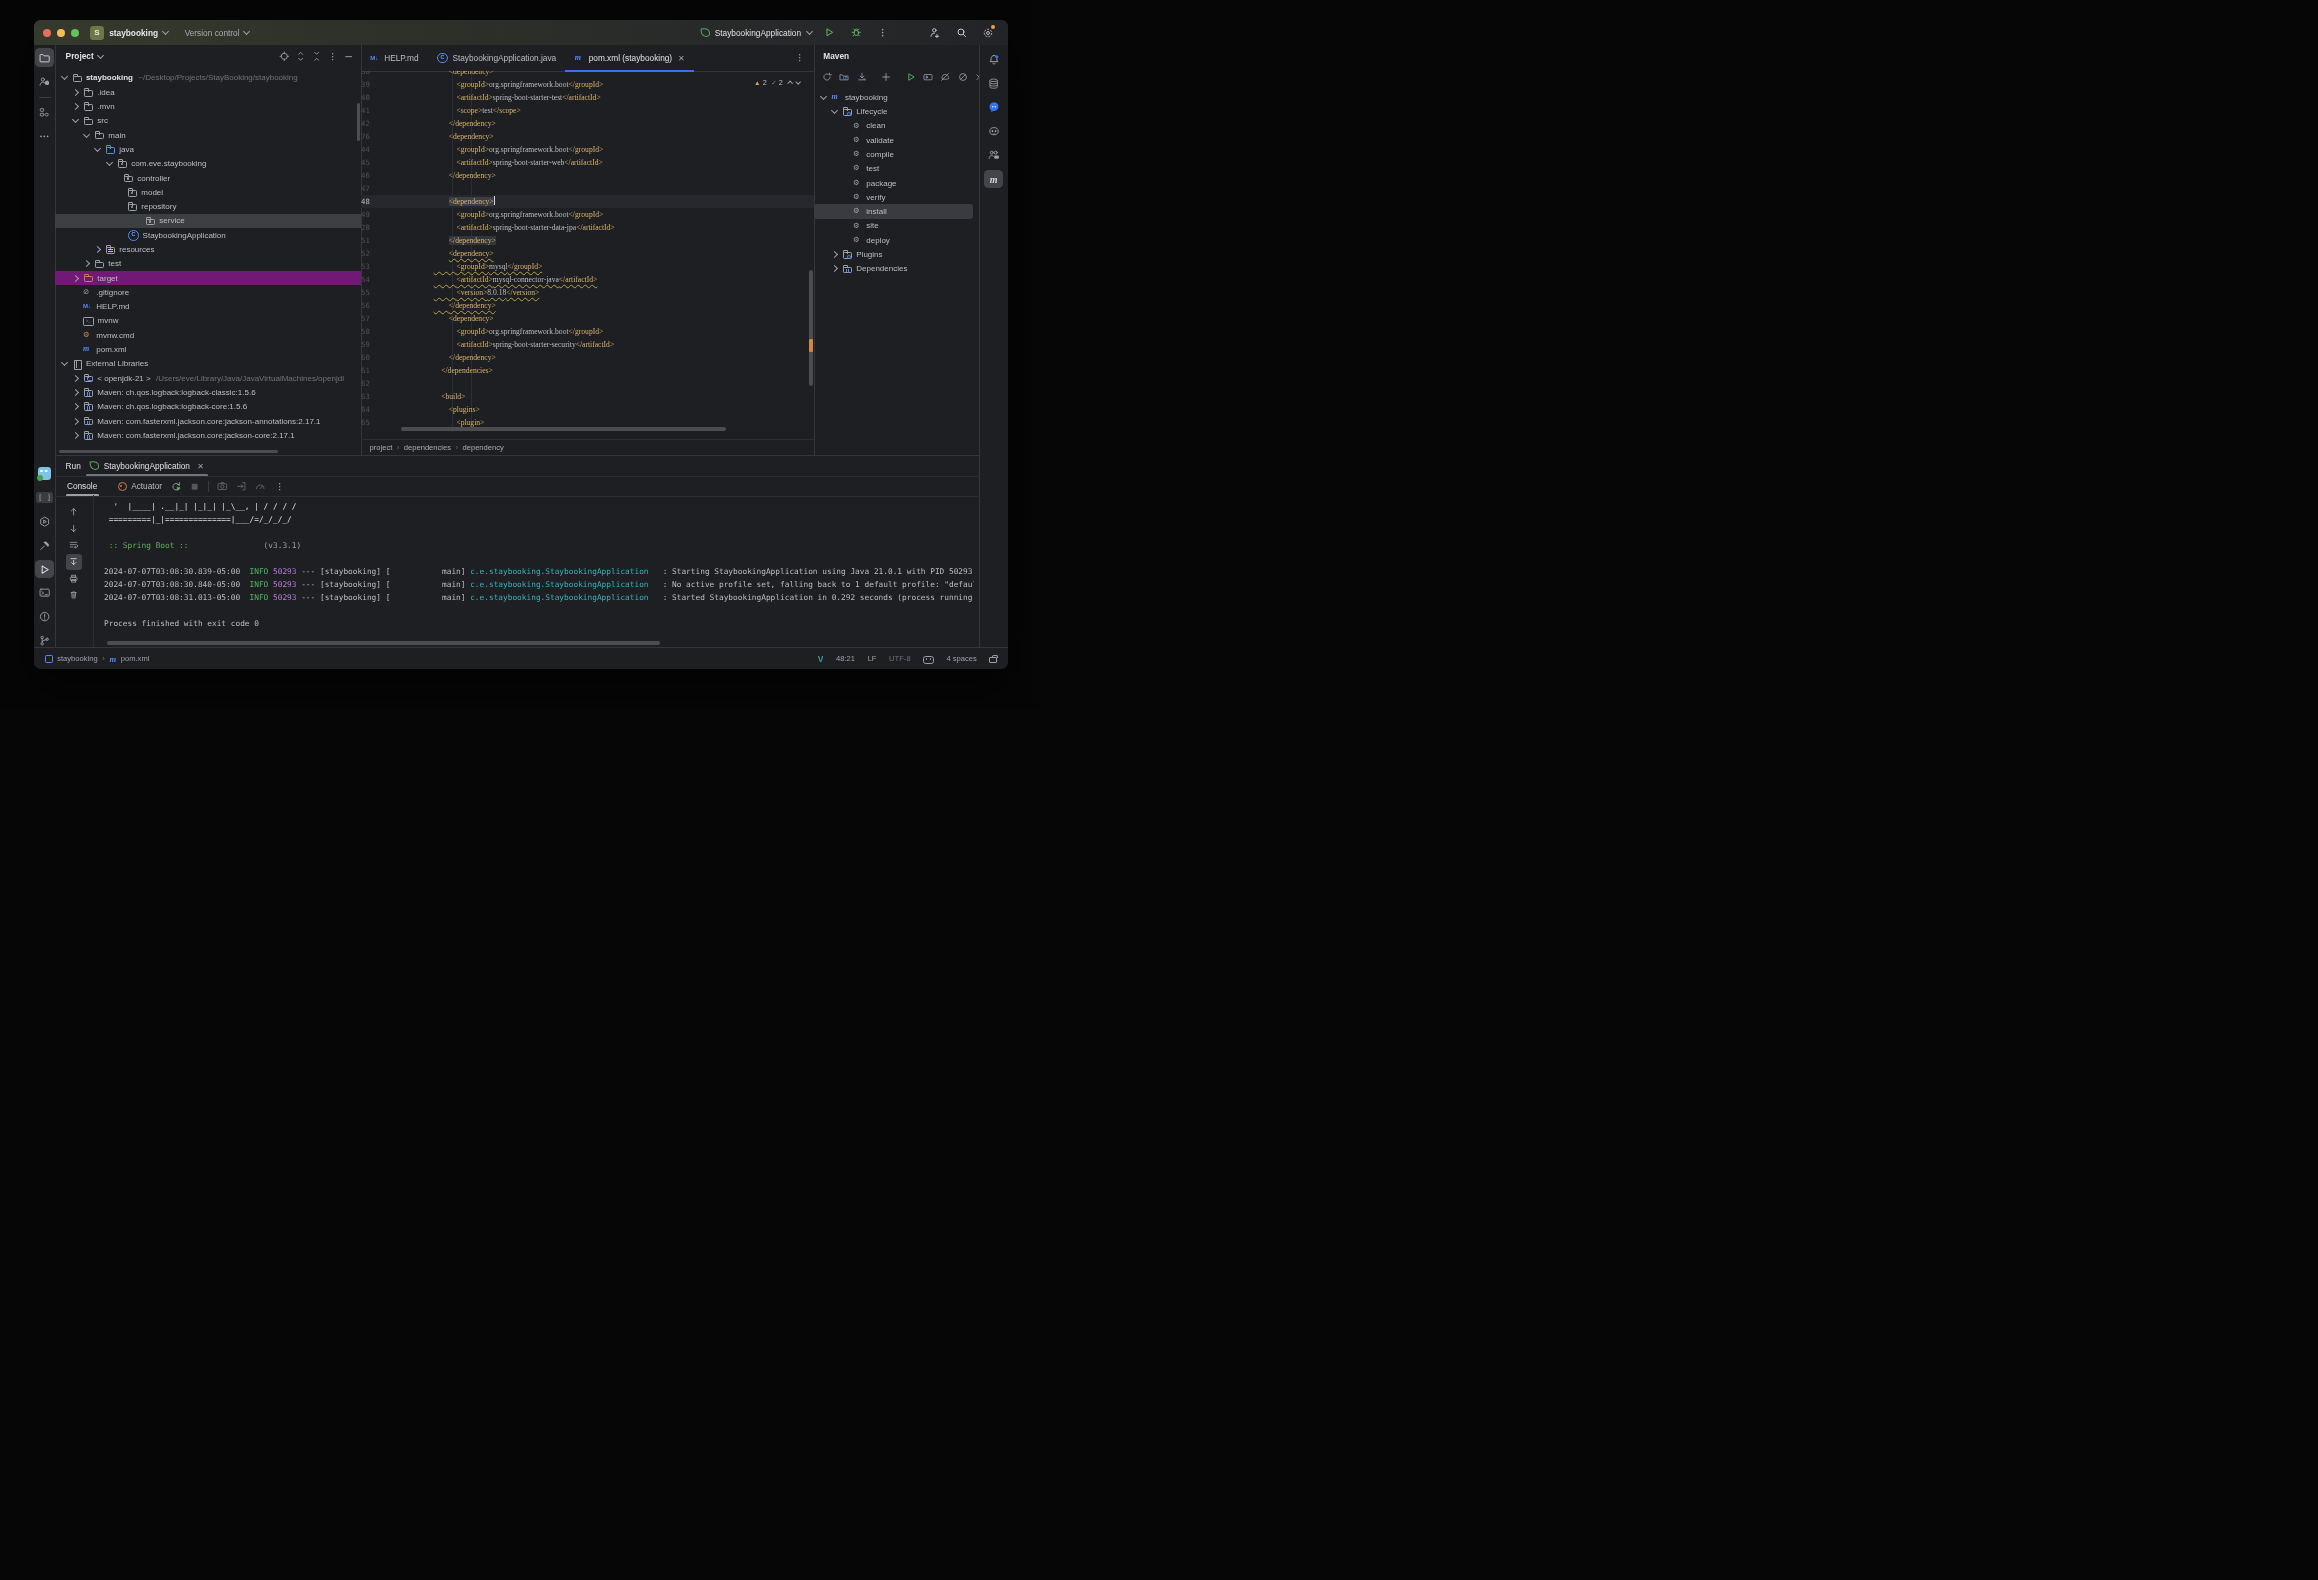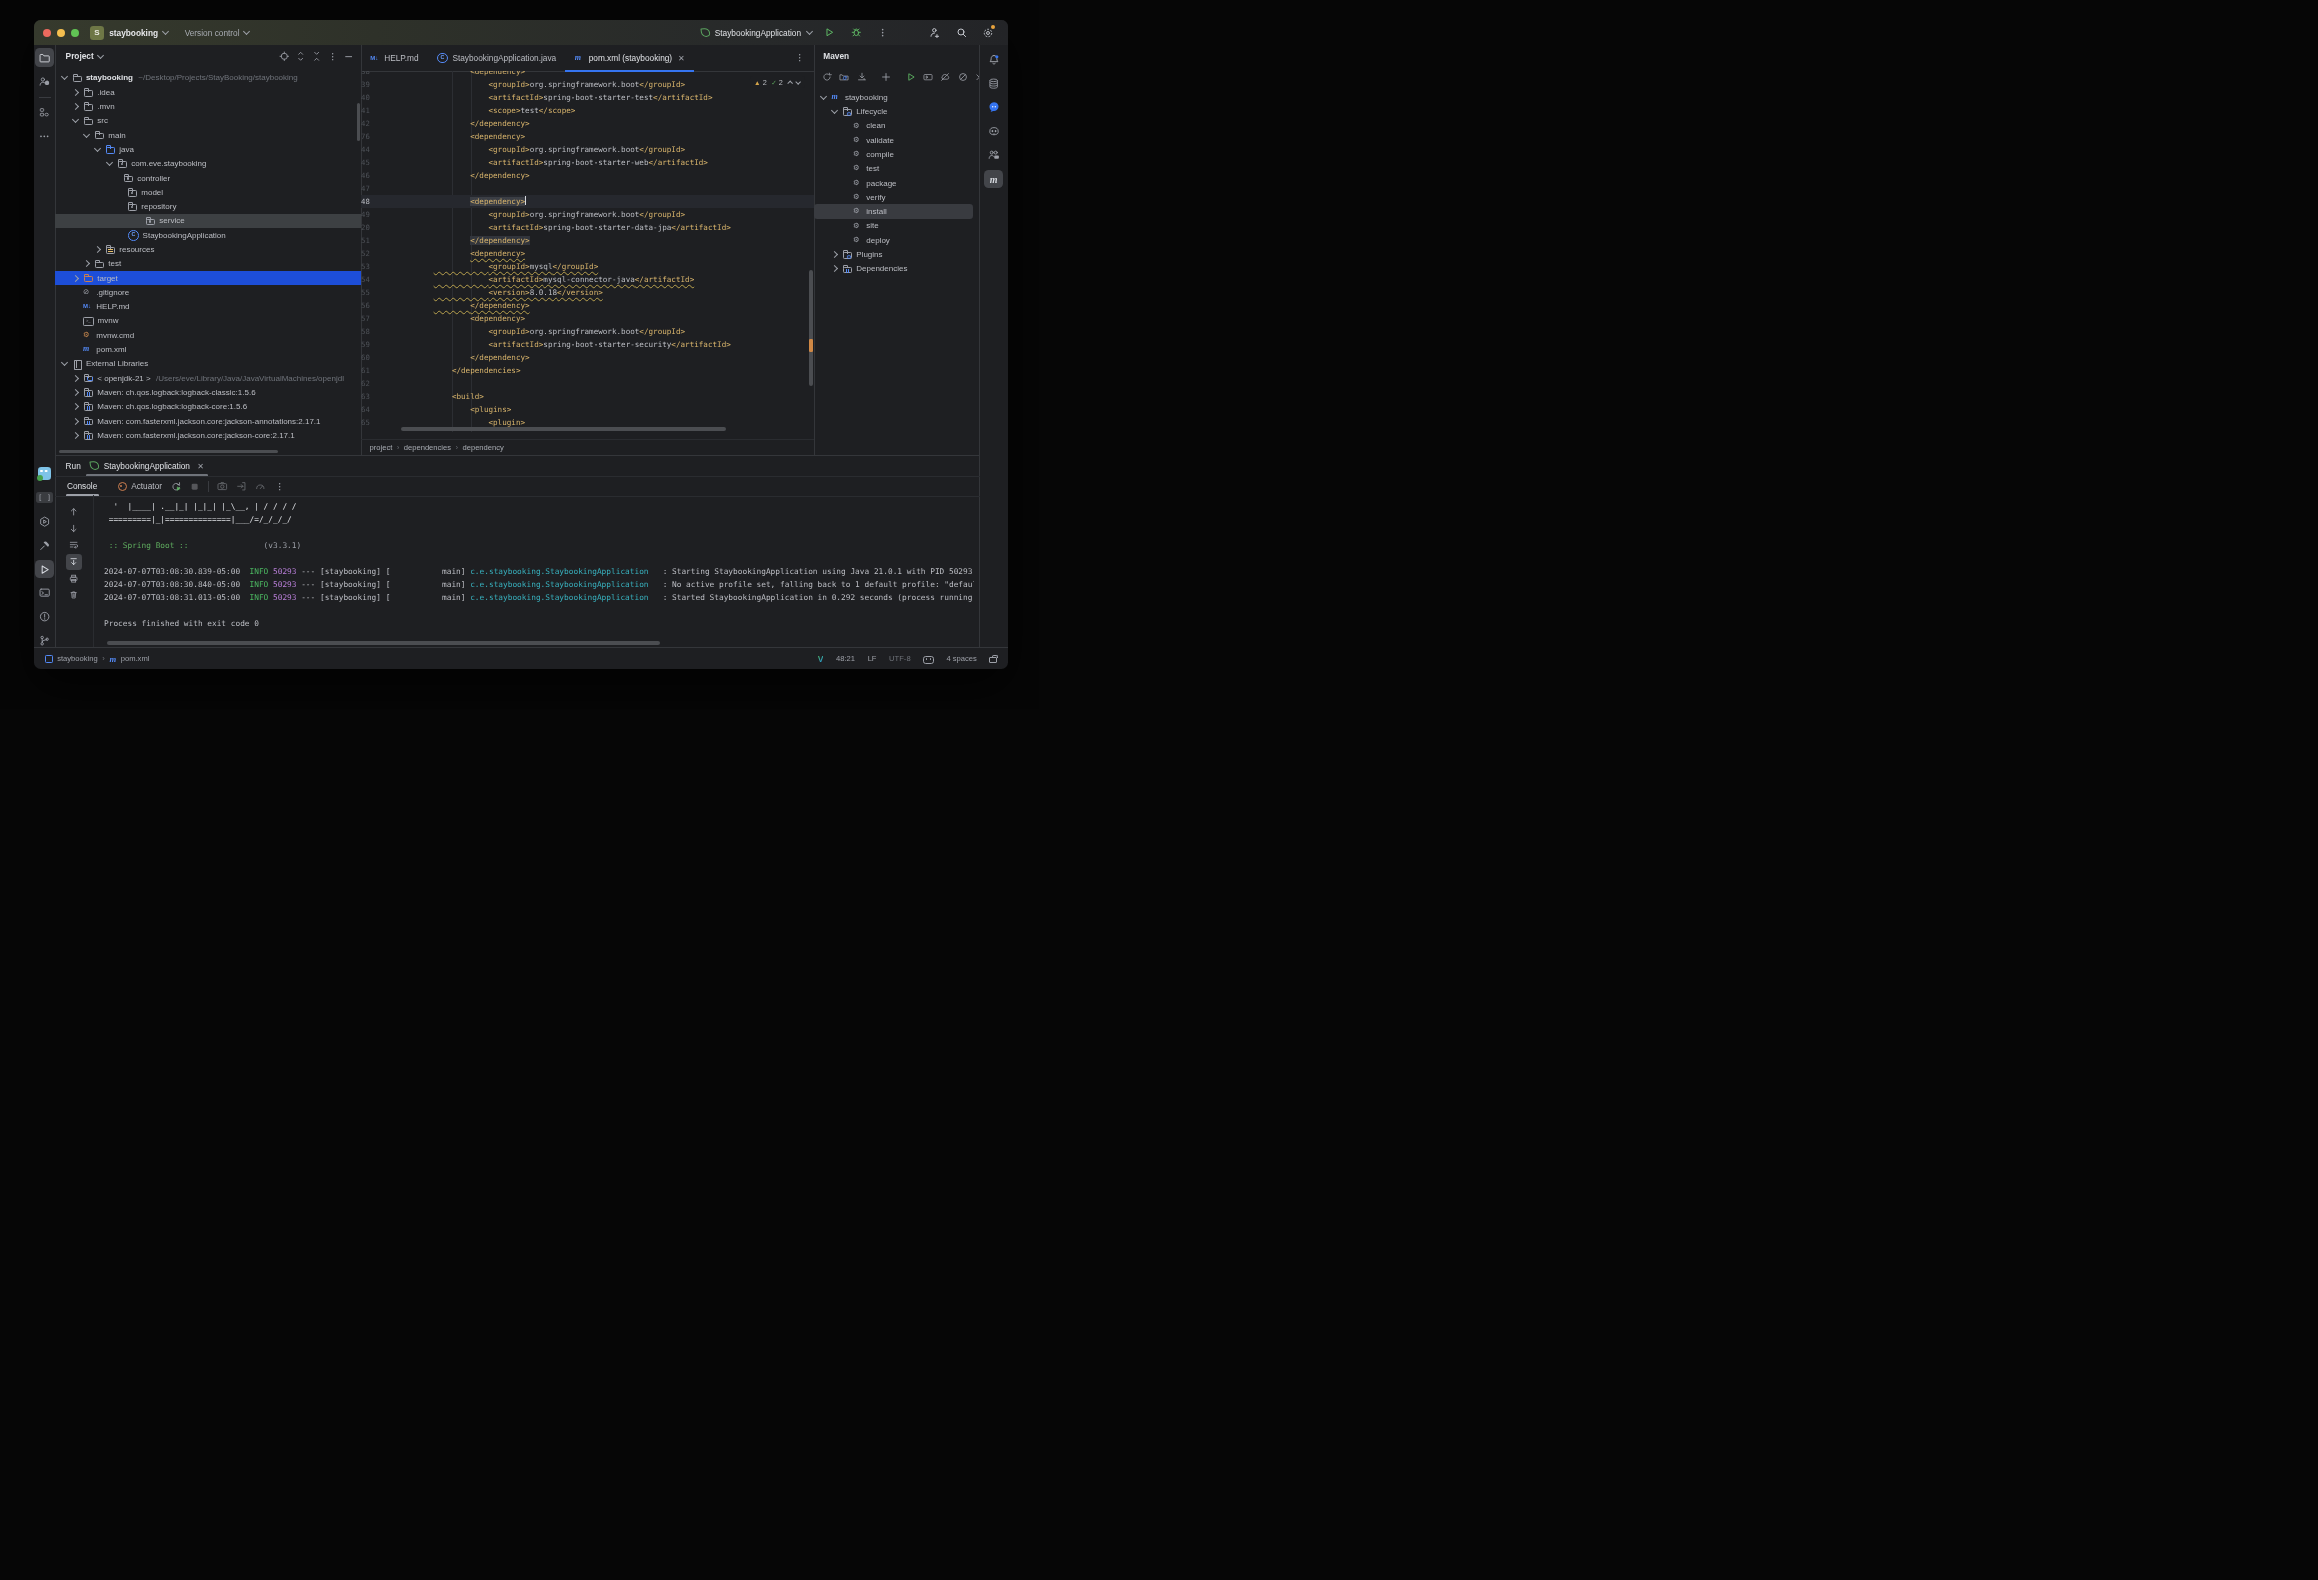--- a/index.html
+++ b/index.html
@@ -38,21 +38,21 @@
   .mavenpanel{position:absolute;left:780px;top:25px;width:166px;height:410px;overflow:hidden;}
   .runpanel{position:absolute;left:21px;top:435px;right:28.5px;bottom:21px;border-top:0.7px solid #34363a;}
   
   .phead{height:22.5px;display:flex;align-items:center;padding:0 8px 0 10.6px;}
   .phead .ptitle{color:#dfe1e5;font-size:8.3px;font-weight:700;}
   .phead .right{margin-left:auto;display:flex;gap:6.6px;align-items:center;}
   
   .tree{font-size:8px;color:#bcbec4;}
   .trow{height:14.3px;display:flex;align-items:center;white-space:nowrap;overflow:hidden;cursor:default;}
   .trow.selected{background:#3d4043;}
-  .trow.excluded{background:#1d4ed8;}
+  .trow.excluded{background:#701a75;}
   .trow.selround{background:#393b40;border-radius:3.3px;margin-right:6.6px;}
   .chev{width:4px;height:4px;border-right:0.9px solid #9da0a8;border-bottom:0.9px solid #9da0a8;
         flex:none;margin-right:6px;}
   .chev.right{transform:rotate(-45deg);}
   .chev.down{transform:rotate(45deg);margin-top:-2px;}
   .chev.none{border:none;}
   .tlabel{margin-left:4px;}
   .tlabel.b{font-weight:700;color:#dfe1e5;}
   .tsuffix{margin-left:5.3px;color:#6f737a;}
   .fi{display:inline-block;position:relative;width:9.3px;height:8.6px;flex:none;}
@@ -86,21 +86,21 @@
   .etab.active{color:#dfe1e5;}
   .etab.active::after{content:"";position:absolute;left:0;right:0;bottom:-0.7px;height:2px;background:#3574f0;}
   .etab .close{color:#9da0a8;font-size:8px;margin-left:1.3px;}
   .tabkebab{margin-left:auto;display:flex;align-items:center;padding-right:9.3px;}
   .codearea{position:absolute;left:0;top:26px;right:0;height:361px;overflow:hidden;font-family:"DejaVu Sans Mono","Liberation Mono",monospace;font-size:7.6px;}
   .codelines{position:absolute;left:0;top:-6px;right:0;}
   .cline{height:13px;line-height:13px;white-space:pre;position:relative;display:flex;}
   .cline.current{background:#26282e;}
   .lnum{width:56px;flex:none;padding-right:0;color:#4d5157;font-size:7.3px;}
   .cline.current .lnum{color:#bcbec4;}
-  .ltext{padding-left:16.6px;}
+  .ltext{padding-left:16.6px;font-family:Liberation Serif, serif;}
   .tagc{color:#d8b46c;}
   .valc{color:#bcbec4;}
   .sqg{text-decoration:underline;text-decoration-style:wavy;text-decoration-color:#b8a14e;text-decoration-thickness:0.7px;text-underline-offset:2px;}
   .boxed1{background:#3b3e45;}
   .boxed2{background:#32353c;}
   .caret{display:inline-block;width:1px;height:9.3px;background:#d6d8dd;vertical-align:-1.3px;}
   .iguide{position:absolute;top:0;bottom:0;width:0.7px;background:#2c2e33;}
   .inspect{position:absolute;right:9.3px;top:5.3px;display:flex;align-items:center;gap:4.6px;background:#1e1f22;
            padding:1.3px 4px;border-radius:3.3px;font-size:7.3px;color:#bcbec4;font-family:"Liberation Sans",sans-serif;}
   .warntri{color:#d5a54a;font-size:6.6px;}

